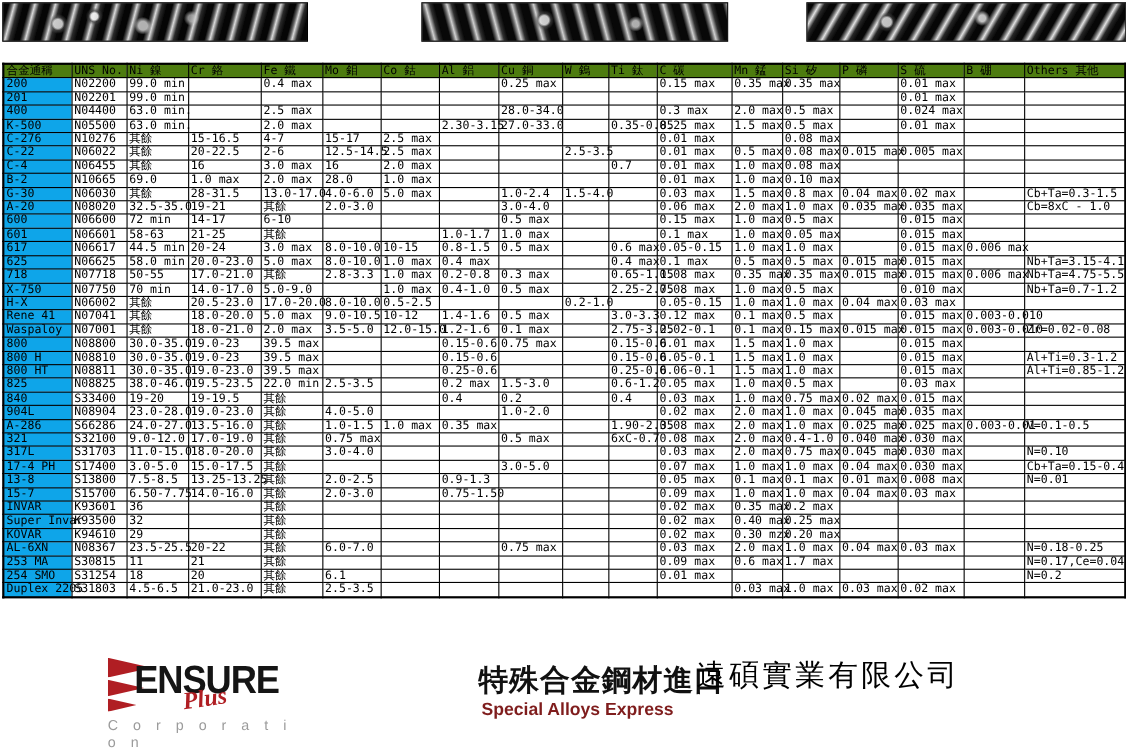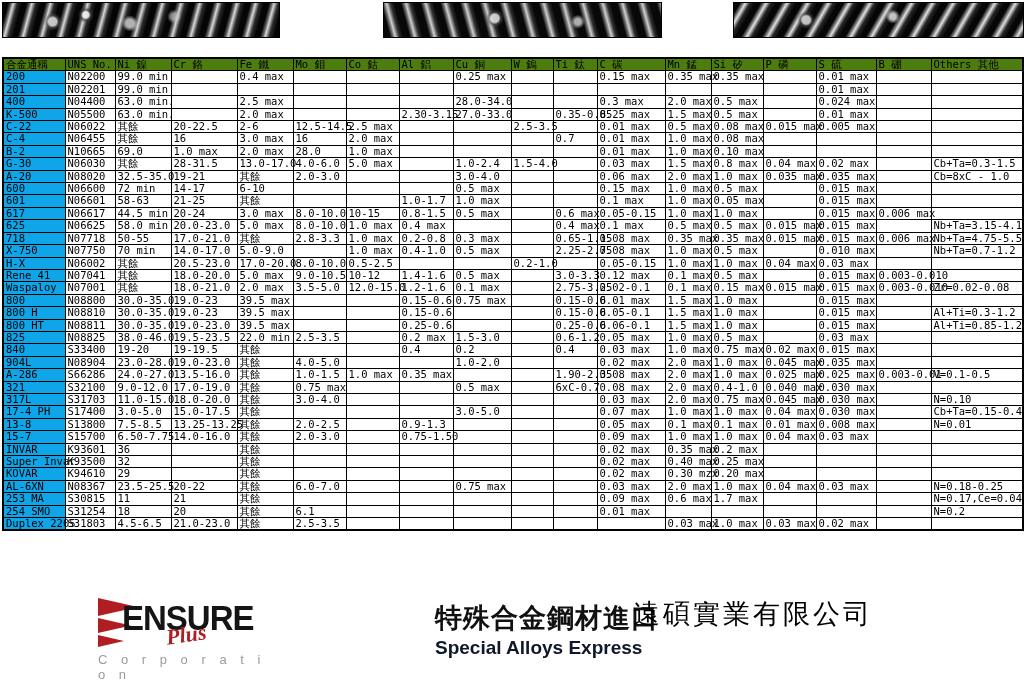--- a/index.html
+++ b/index.html
@@ -66,22 +66,22 @@
   .logo-corp {
     position:absolute; left:0; top:56px; font-family:"Liberation Sans",sans-serif;
     font-size:13px; letter-spacing:5px; color:#9b9b9b;
   }
   .tagline { position:absolute; left:435px; top:12px; text-align:center; width:180px; }
   .tagline-zh {
     font-family:"DejaVu Sans",sans-serif; font-size:27px; font-weight:700;
     color:#111; letter-spacing:1px; white-space:nowrap;
   }
   .tagline-en {
-    font-family:"Liberation Sans",sans-serif; font-size:19px; font-weight:800;
-    color:#0f172a; white-space:nowrap; margin-top:1px;
+    font-family:"Liberation Sans",sans-serif; font-size:16px; font-weight:800;
+    color:#7f1d1d; white-space:nowrap; margin-top:1px;
   }
   .company {
     position:absolute; right:35px; top:8px; font-family:"DejaVu Sans",sans-serif;
     font-size:27px; color:#000000; letter-spacing:3px; white-space:nowrap;
   }
 </style>
 </head>
 <body>
 
 <div class="banner">
@@ -209,20 +209,40 @@
           <td>0.35-0.85</td>
           <td>0.25 max</td>
           <td>1.5 max</td>
           <td>0.5 max</td>
           <td></td>
           <td>0.01 max</td>
           <td></td>
           <td></td>
         </tr>
         <tr>
+          <td>C-276</td>
+          <td>N10276</td>
+          <td>其餘</td>
+          <td>15-16.5</td>
+          <td>4-7</td>
+          <td>15-17</td>
+          <td>2.5 max</td>
+          <td></td>
+          <td></td>
+          <td></td>
+          <td></td>
+          <td>0.01 max</td>
+          <td></td>
+          <td>0.08 max</td>
+          <td></td>
+          <td></td>
+          <td></td>
+          <td></td>
+        </tr>
+        <tr>
           <td>C-22</td>
           <td>N06022</td>
           <td>其餘</td>
           <td>20-22.5</td>
           <td>2-6</td>
           <td>12.5-14.5</td>
           <td>2.5 max</td>
           <td></td>
           <td></td>
           <td>2.5-3.5</td>

